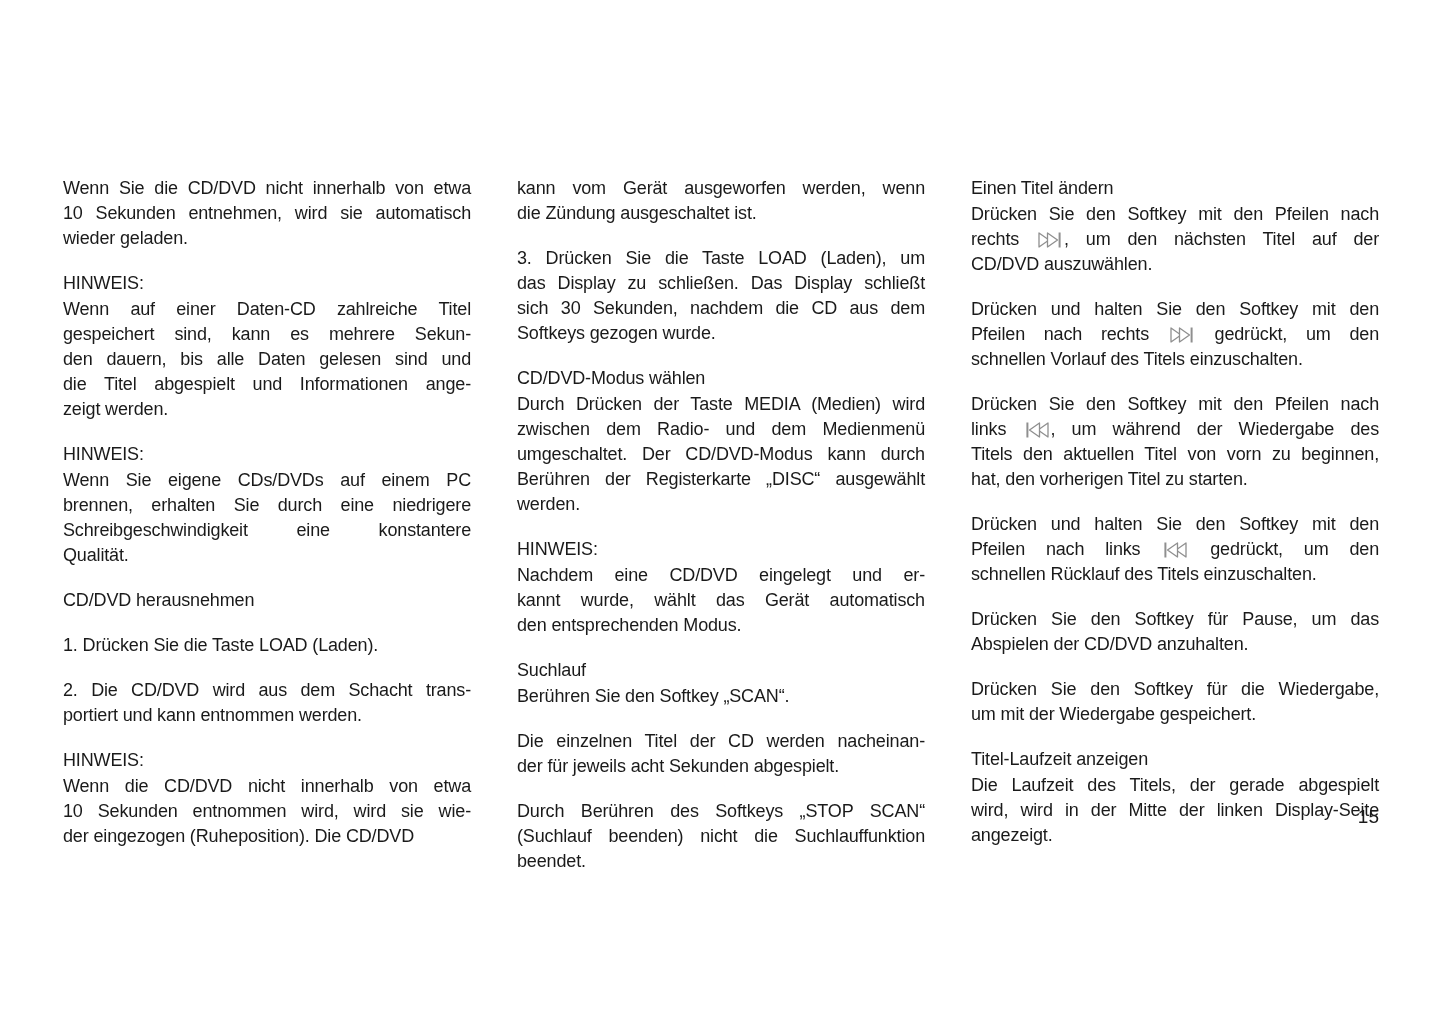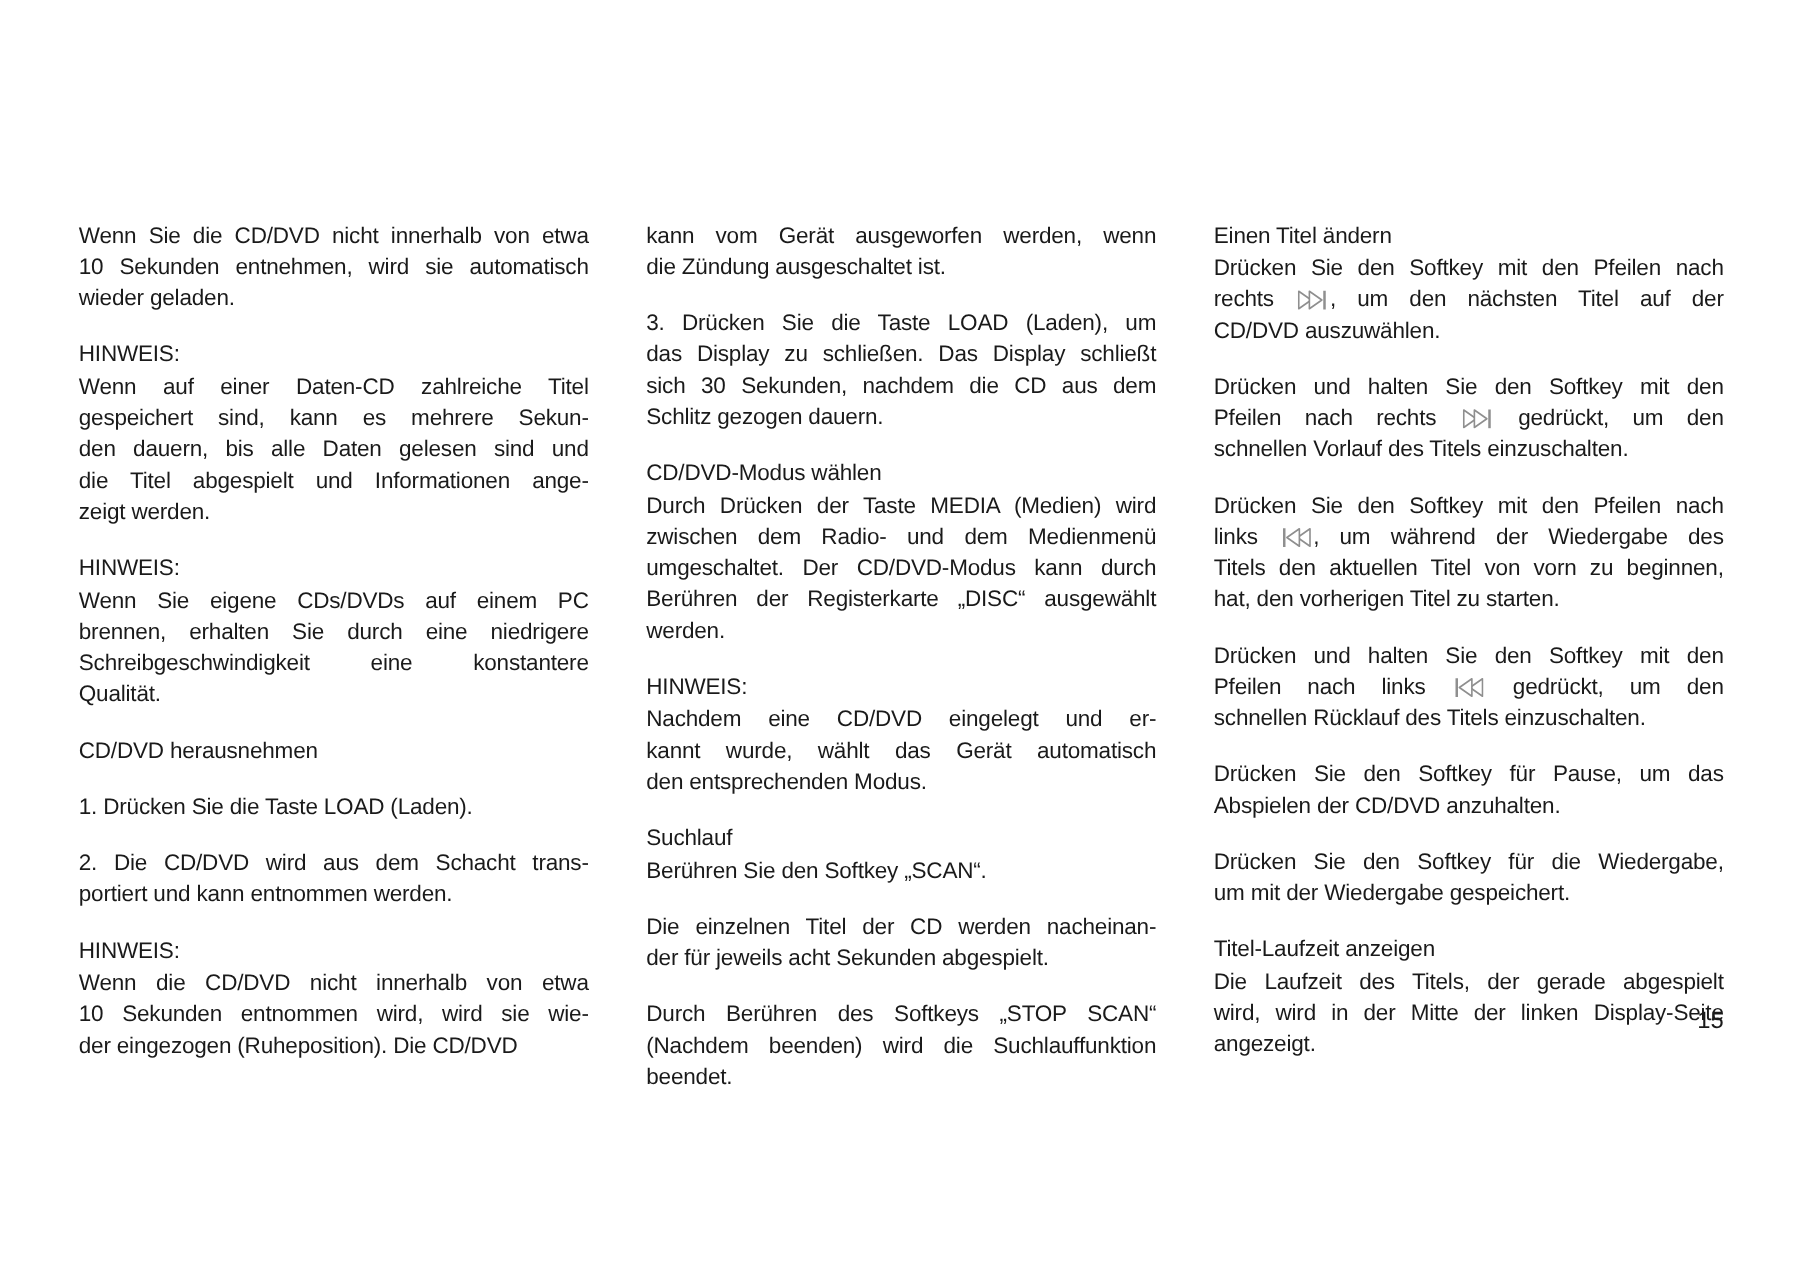--- a/index.html
+++ b/index.html
@@ -99,21 +99,21 @@
     </div>
   <div class="col c1">
       <div class="block boldpara">
         <div class="line">kann vom Gerät ausgeworfen werden, wenn</div>
         <div class="line last">die Zündung ausgeschaltet ist.</div>
       </div>
       <div class="block para">
         <div class="line">3. Drücken Sie die Taste LOAD (Laden), um</div>
         <div class="line">das Display zu schließen. Das Display schließt</div>
         <div class="line">sich 30 Sekunden, nachdem die CD aus dem</div>
-        <div class="line last">Schlitz gezogen dauern.</div>
+        <div class="line last">Softkeys gezogen wurde.</div>
       </div>
       <div class="block heading">
         <div class="line last">CD/DVD-Modus wählen</div>
       </div>
       <div class="block para tight">
         <div class="line">Durch Drücken der Taste MEDIA (Medien) wird</div>
         <div class="line">zwischen dem Radio- und dem Medienmenü</div>
         <div class="line">umgeschaltet. Der CD/DVD-Modus kann durch</div>
         <div class="line">Berühren der Registerkarte „DISC“ ausgewählt</div>
         <div class="line last">werden.</div>
@@ -131,21 +131,21 @@
       </div>
       <div class="block para tight">
         <div class="line last">Berühren Sie den Softkey „SCAN“.</div>
       </div>
       <div class="block para">
         <div class="line">Die einzelnen Titel der CD werden nacheinan-</div>
         <div class="line last">der für jeweils acht Sekunden abgespielt.</div>
       </div>
       <div class="block para">
         <div class="line">Durch Berühren des Softkeys „STOP SCAN“</div>
-        <div class="line">(Nachdem beenden) wird die Suchlauffunktion</div>
+        <div class="line">(Suchlauf beenden) nicht die Suchlauffunktion</div>
         <div class="line last">beendet.</div>
       </div>
     </div>
   <div class="col c2">
       <div class="block heading">
         <div class="line last">Einen Titel ändern</div>
       </div>
       <div class="block para tight">
         <div class="line">Drücken Sie den Softkey mit den Pfeilen nach</div>
         <div class="line">rechts <span class="tricon"><svg width="24" height="16" viewBox="0 0 24 16">

